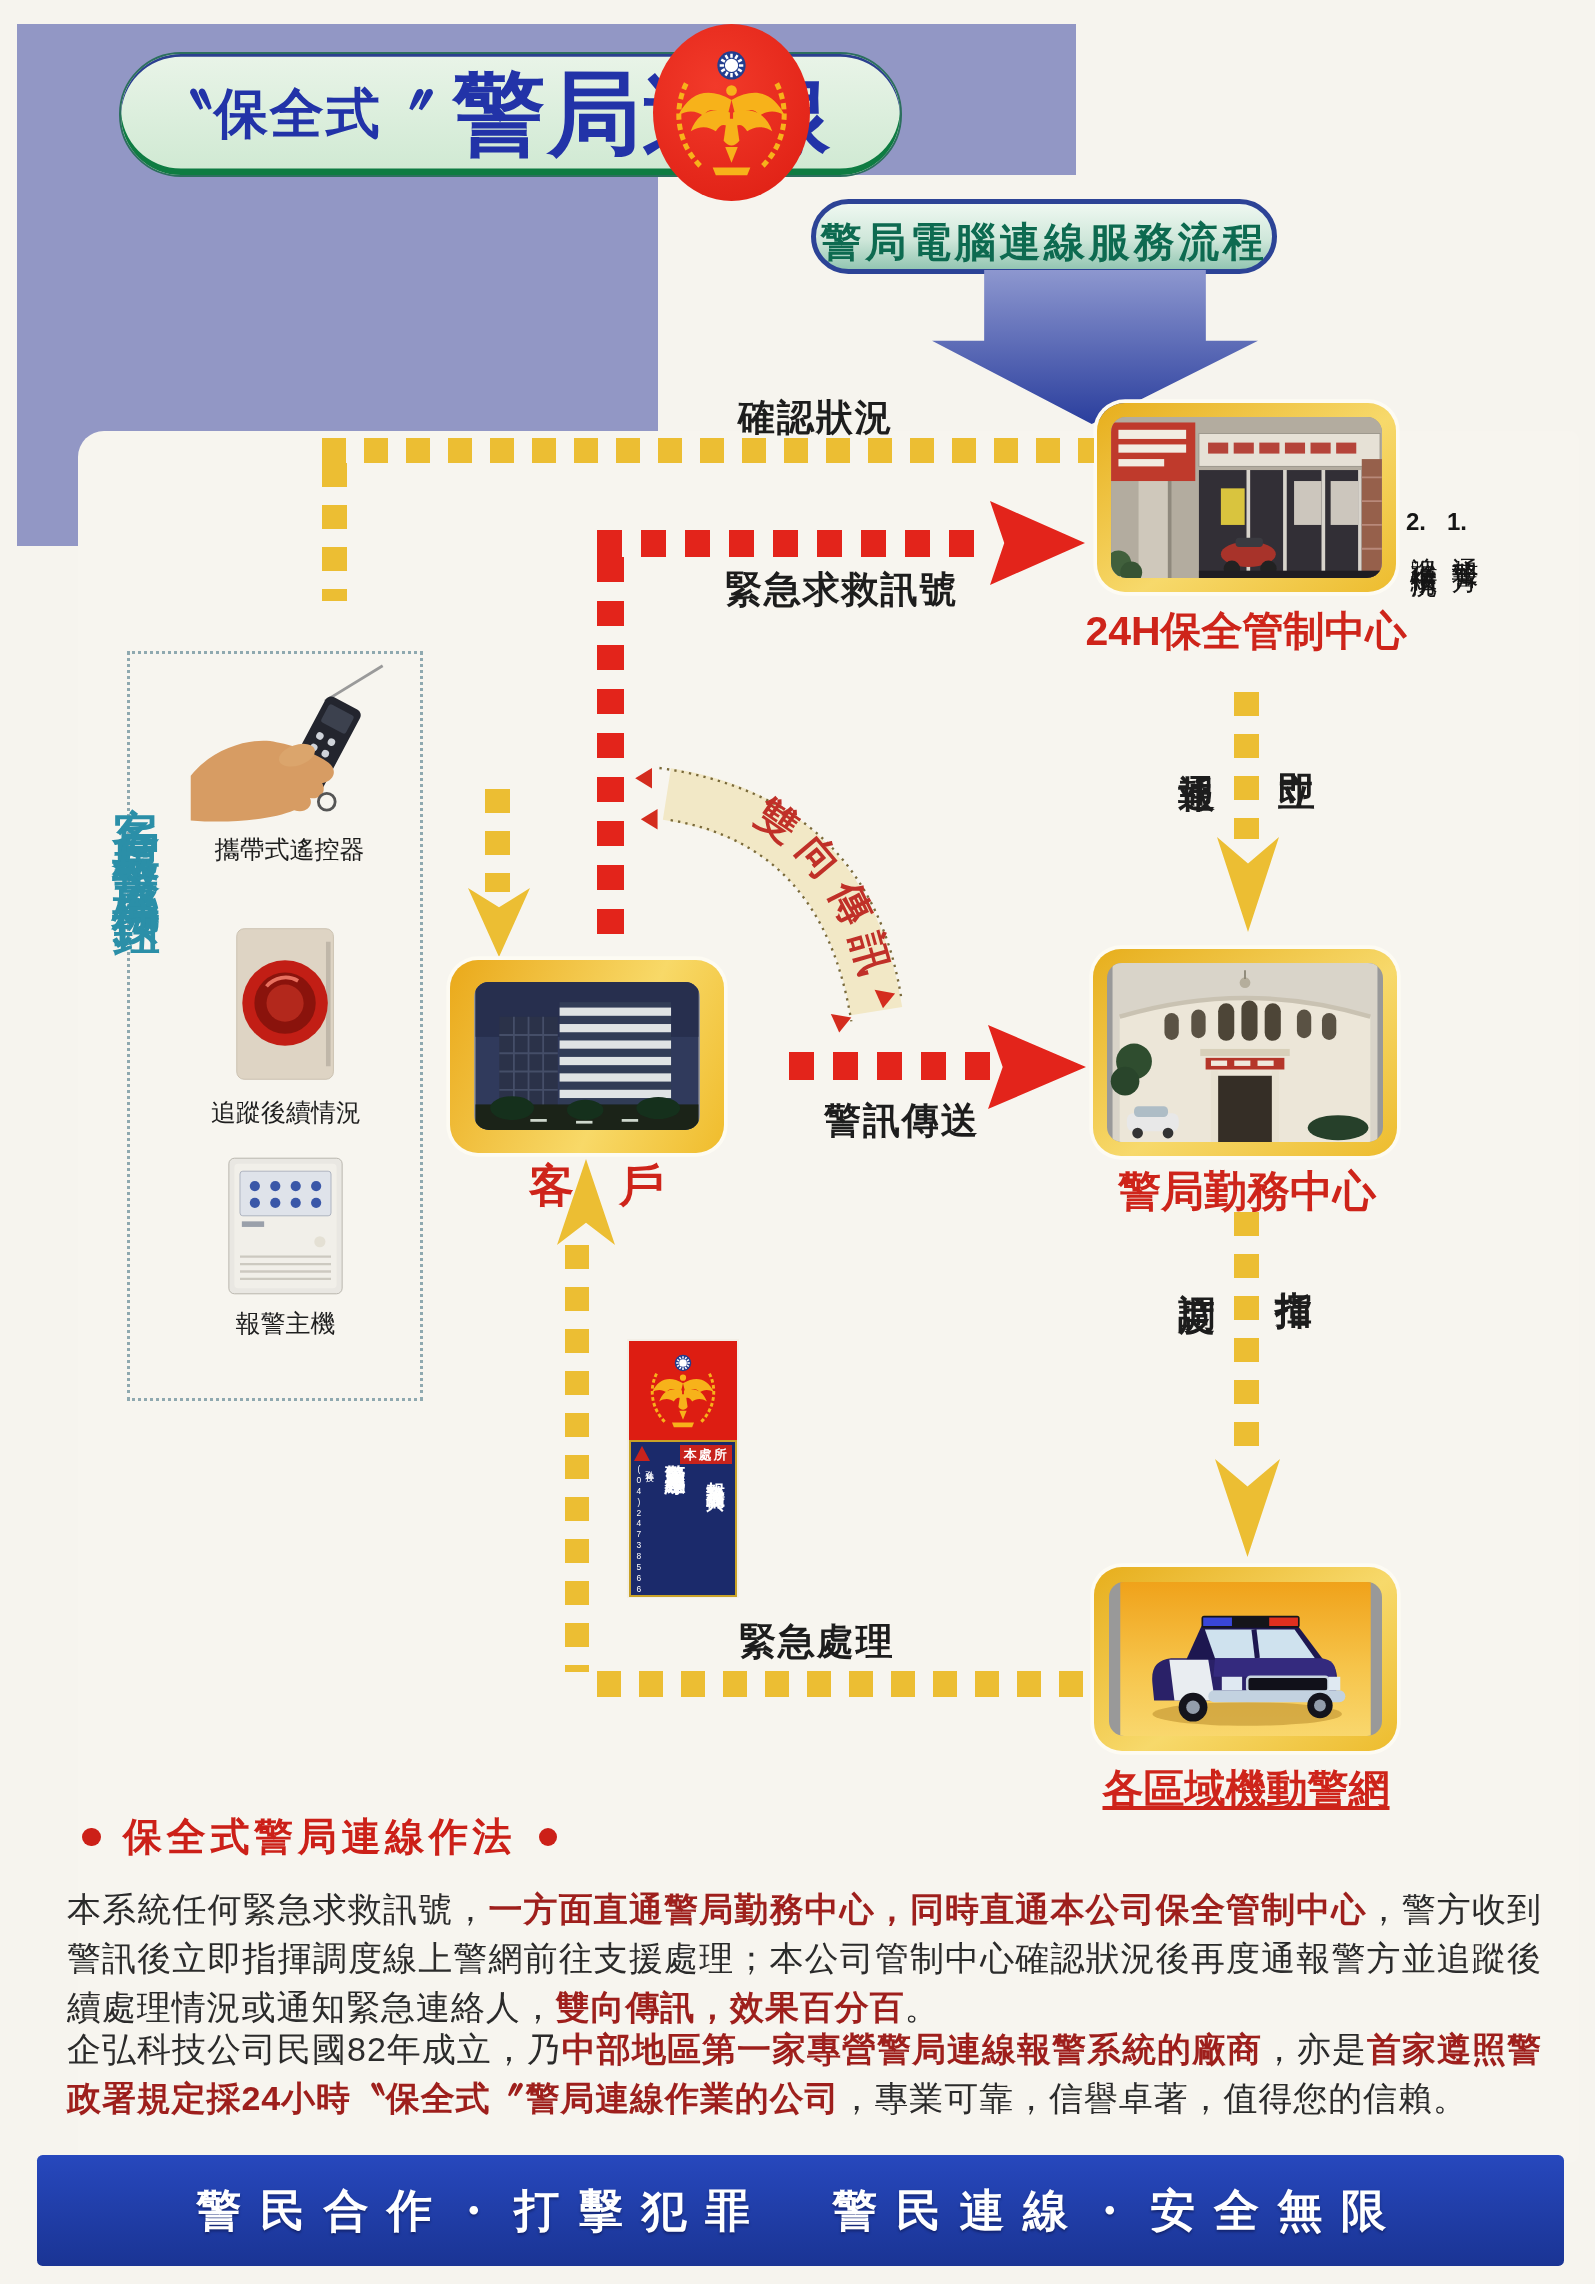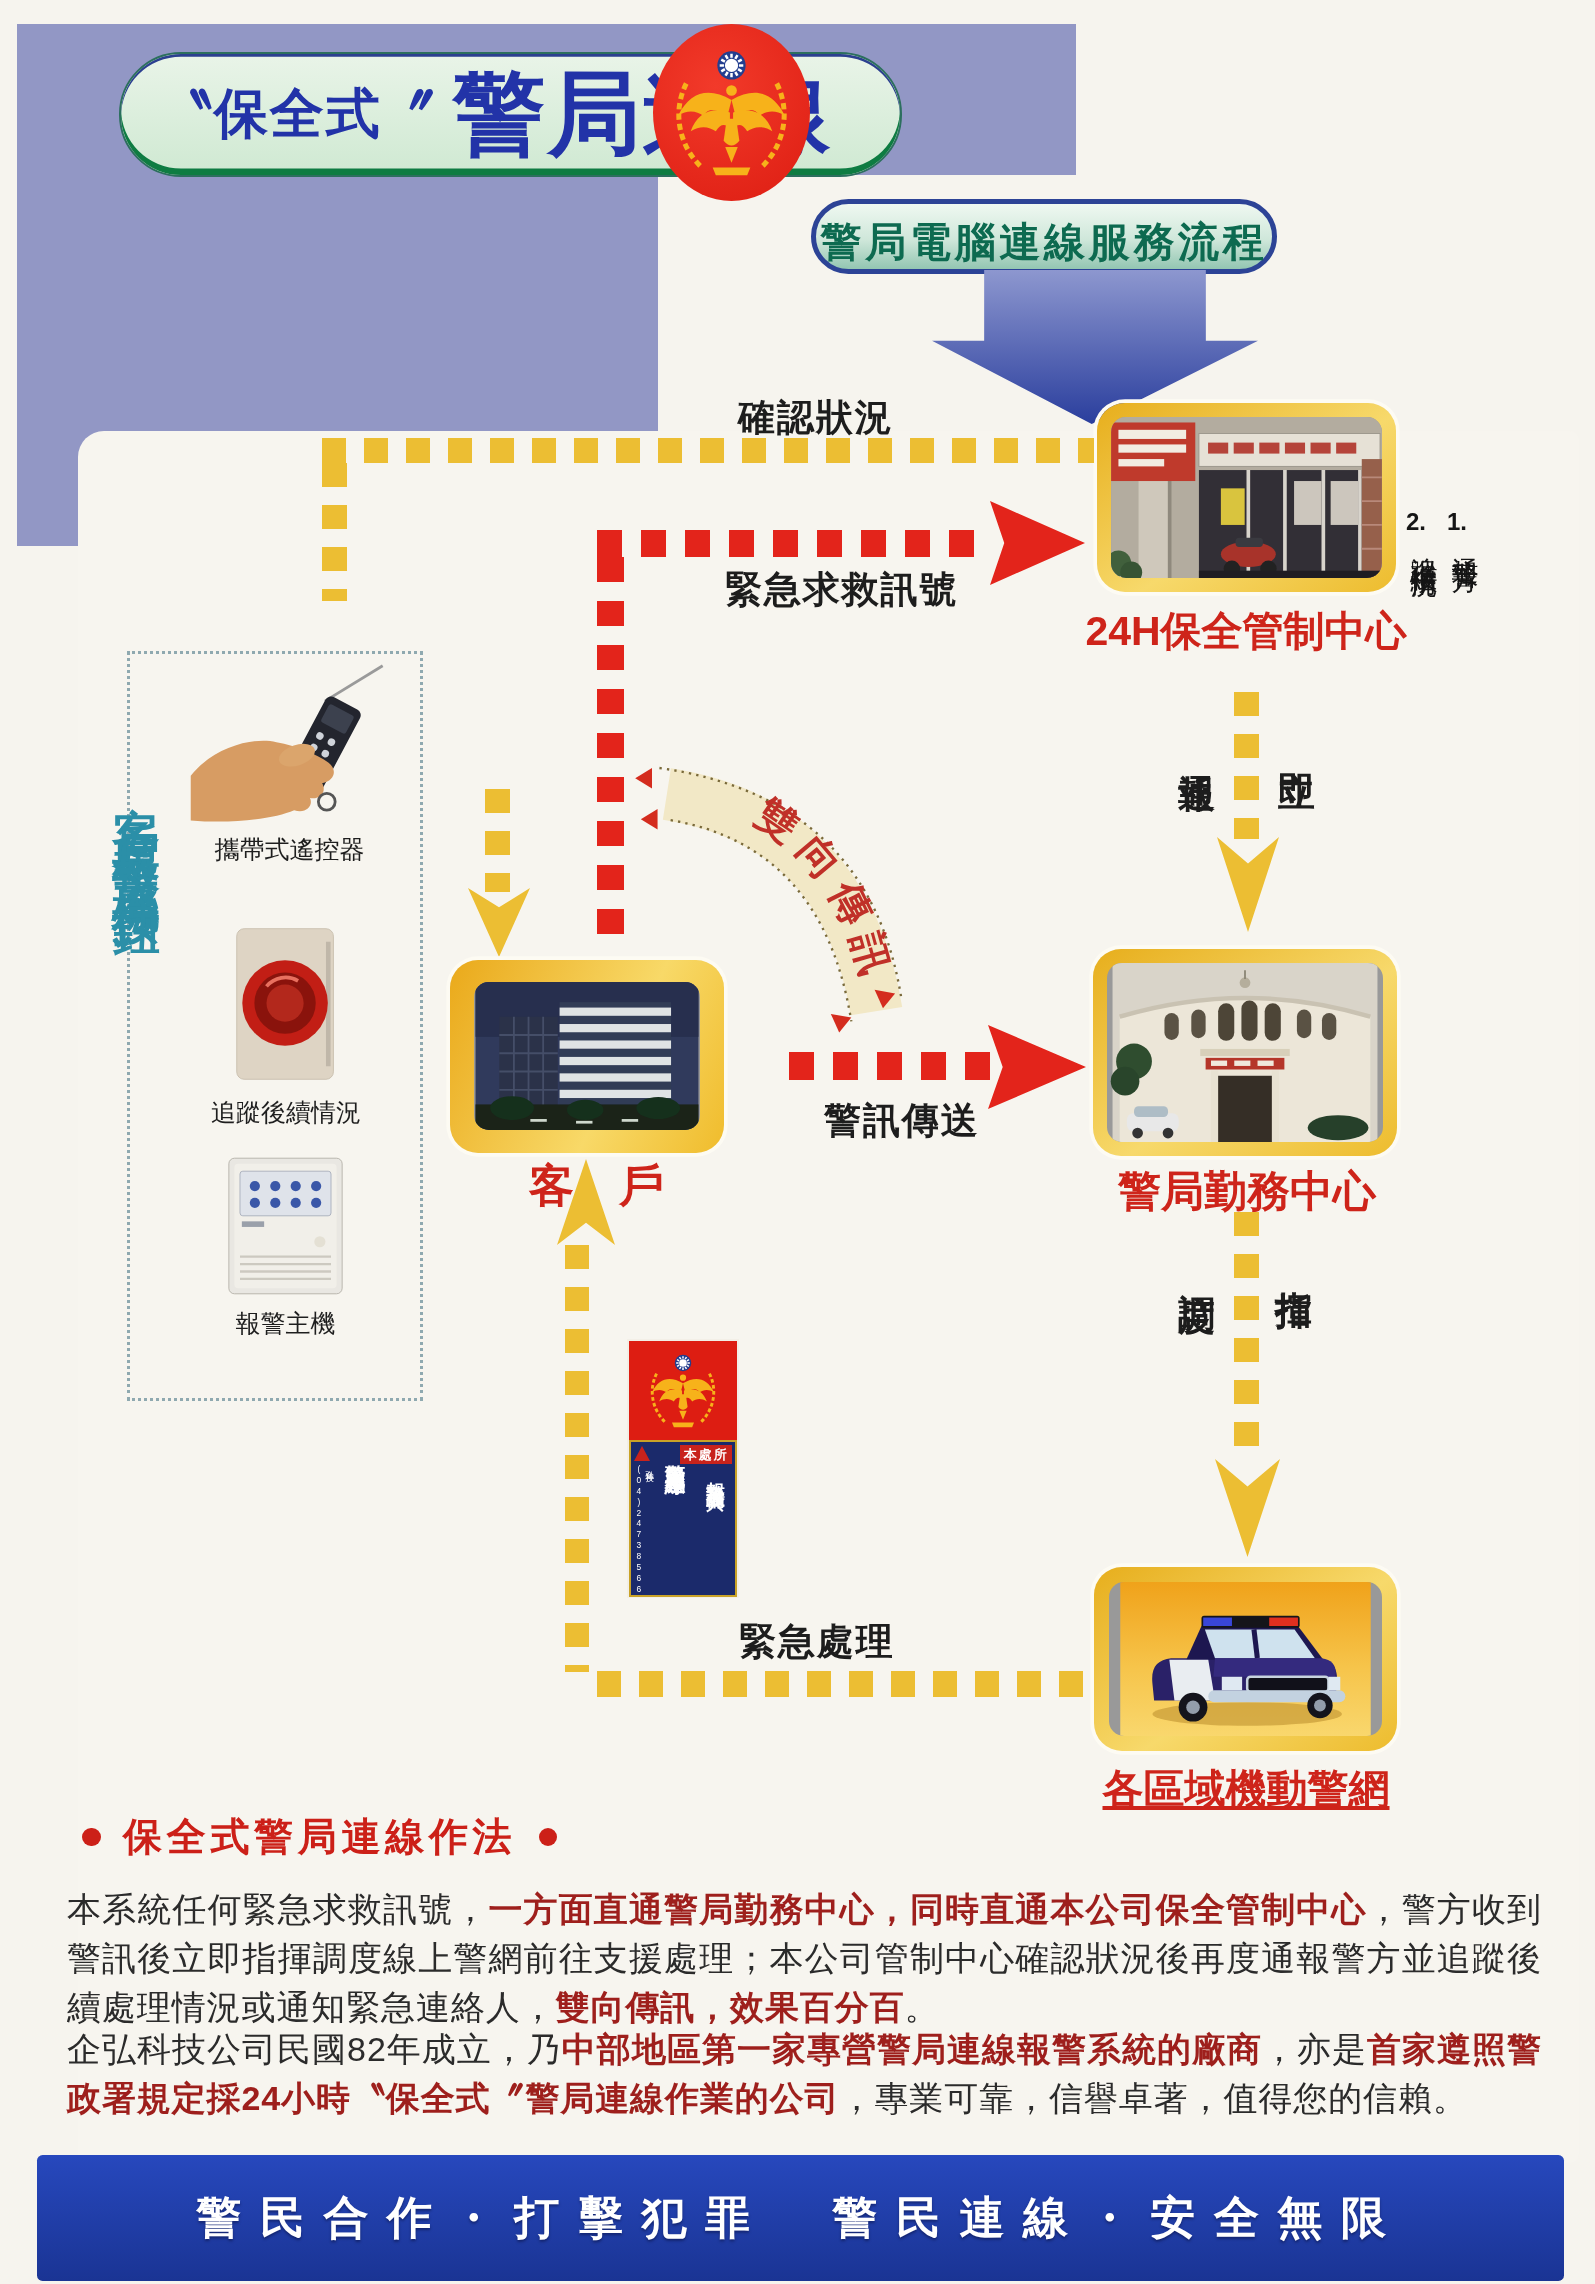--- a/index.html
+++ b/index.html
@@ -58,21 +58,21 @@
   .sticker .colM{position:absolute;left:30px;top:6.5px;color:#fff;font-size:20.5px;font-weight:bold;letter-spacing:1.9px;}
   .sticker .colL{position:absolute;left:2.8px;top:22.4px;color:#fff;font-size:8.4px;letter-spacing:0.9px;}
   .sticker .tri{position:absolute;left:2.8px;top:3.7px;width:0;height:0;
      border-left:8.4px solid transparent;border-right:8.4px solid transparent;border-bottom:15px solid #c8231c;}
   
   .sec-head{display:flex;align-items:center;gap:22.4px;}
   .sec-head .dot{width:18.6px;height:18.6px;border-radius:50%;background:#cc2018;}
   .sec-head .txt{font-size:39px;font-weight:bold;color:#cc2018;letter-spacing:4.7px;}
   .body-text{font-size:34px;line-height:49px;color:#2b2b2b;letter-spacing:0.9px;text-align:justify;}
   .body-text .rd{color:#9e1f1c;font-weight:bold;}
-  .footer-bar{left:37px;top:2155px;width:1527px;height:126px;background:linear-gradient(180deg,#2748bd,#1a3494);
+  .footer-bar{left:37px;top:2155px;width:1527px;height:111px;background:linear-gradient(180deg,#2748bd,#1a3494);
      border-radius:5.6px;display:flex;align-items:center;justify-content:center;}
   .footer-bar span{color:#ffffff;font-size:45px;font-weight:bold;letter-spacing:18.6px;white-space:nowrap;
      text-shadow:0 1.9px 2.8px rgba(0,0,30,.4);}
 </style>
 </head>
 <body>
 
 <svg width="0" height="0" style="position:absolute">
   <defs>
     <symbol id="emb" viewBox="0 0 100 108">

